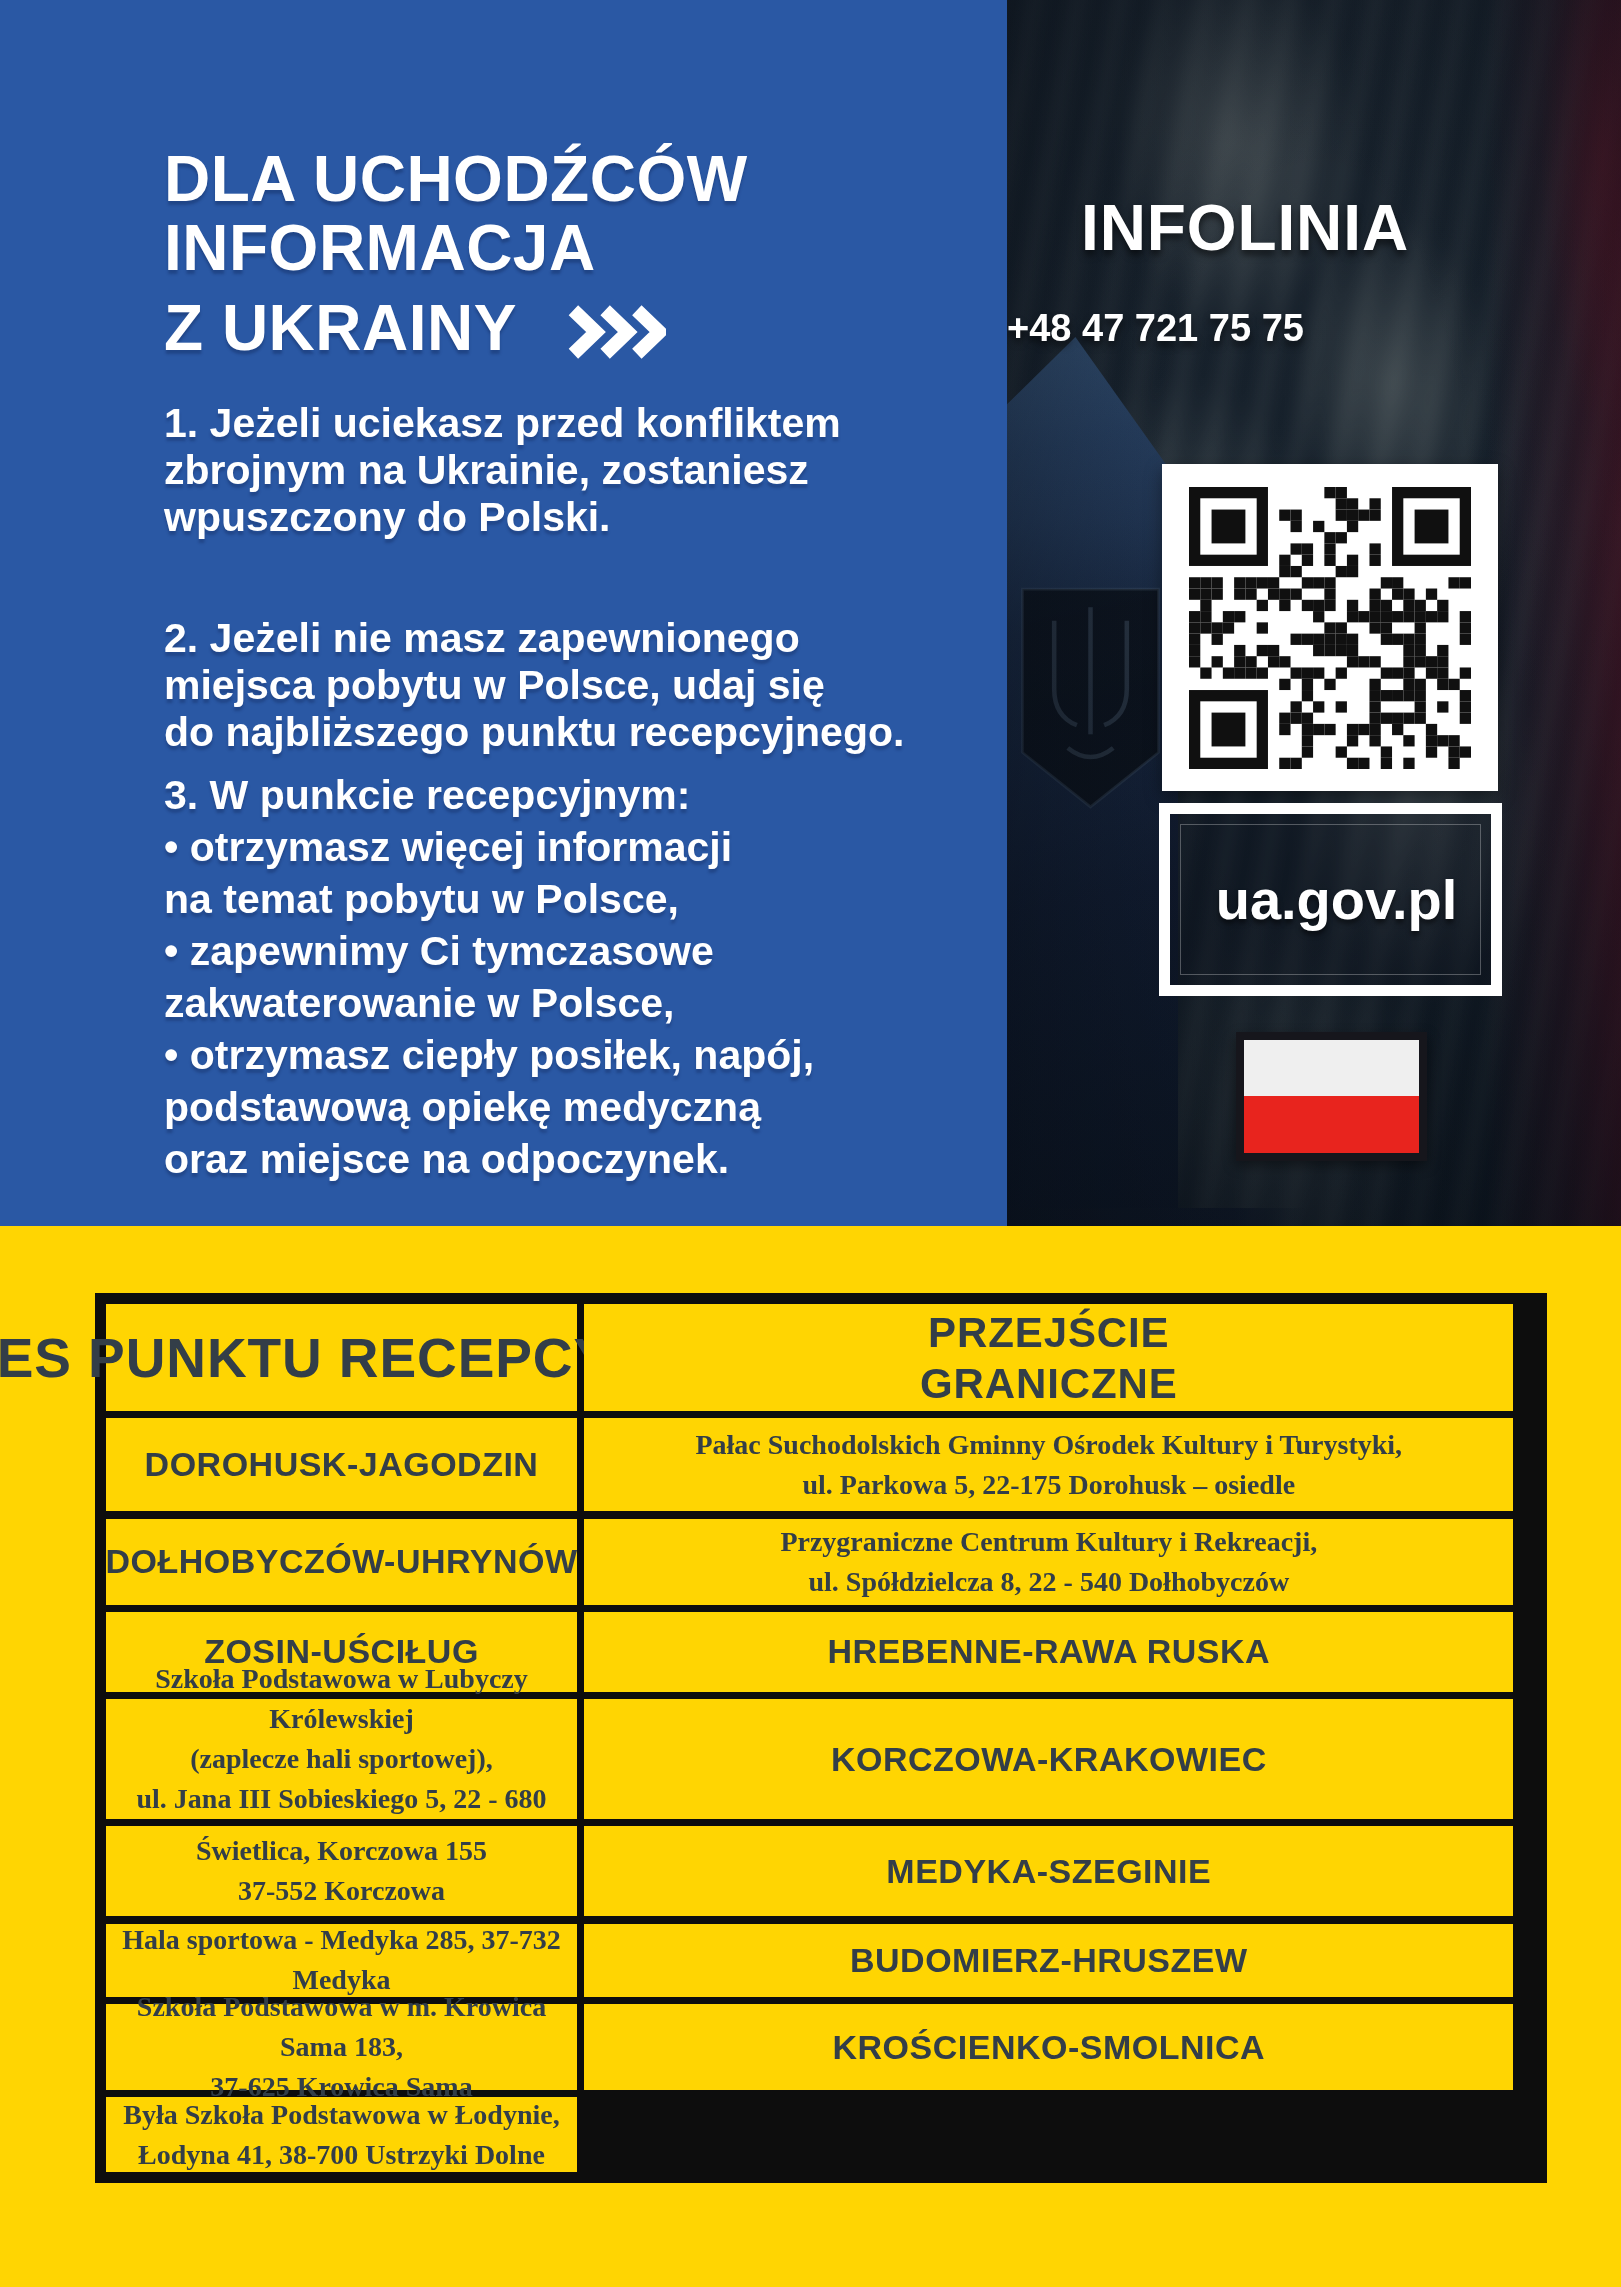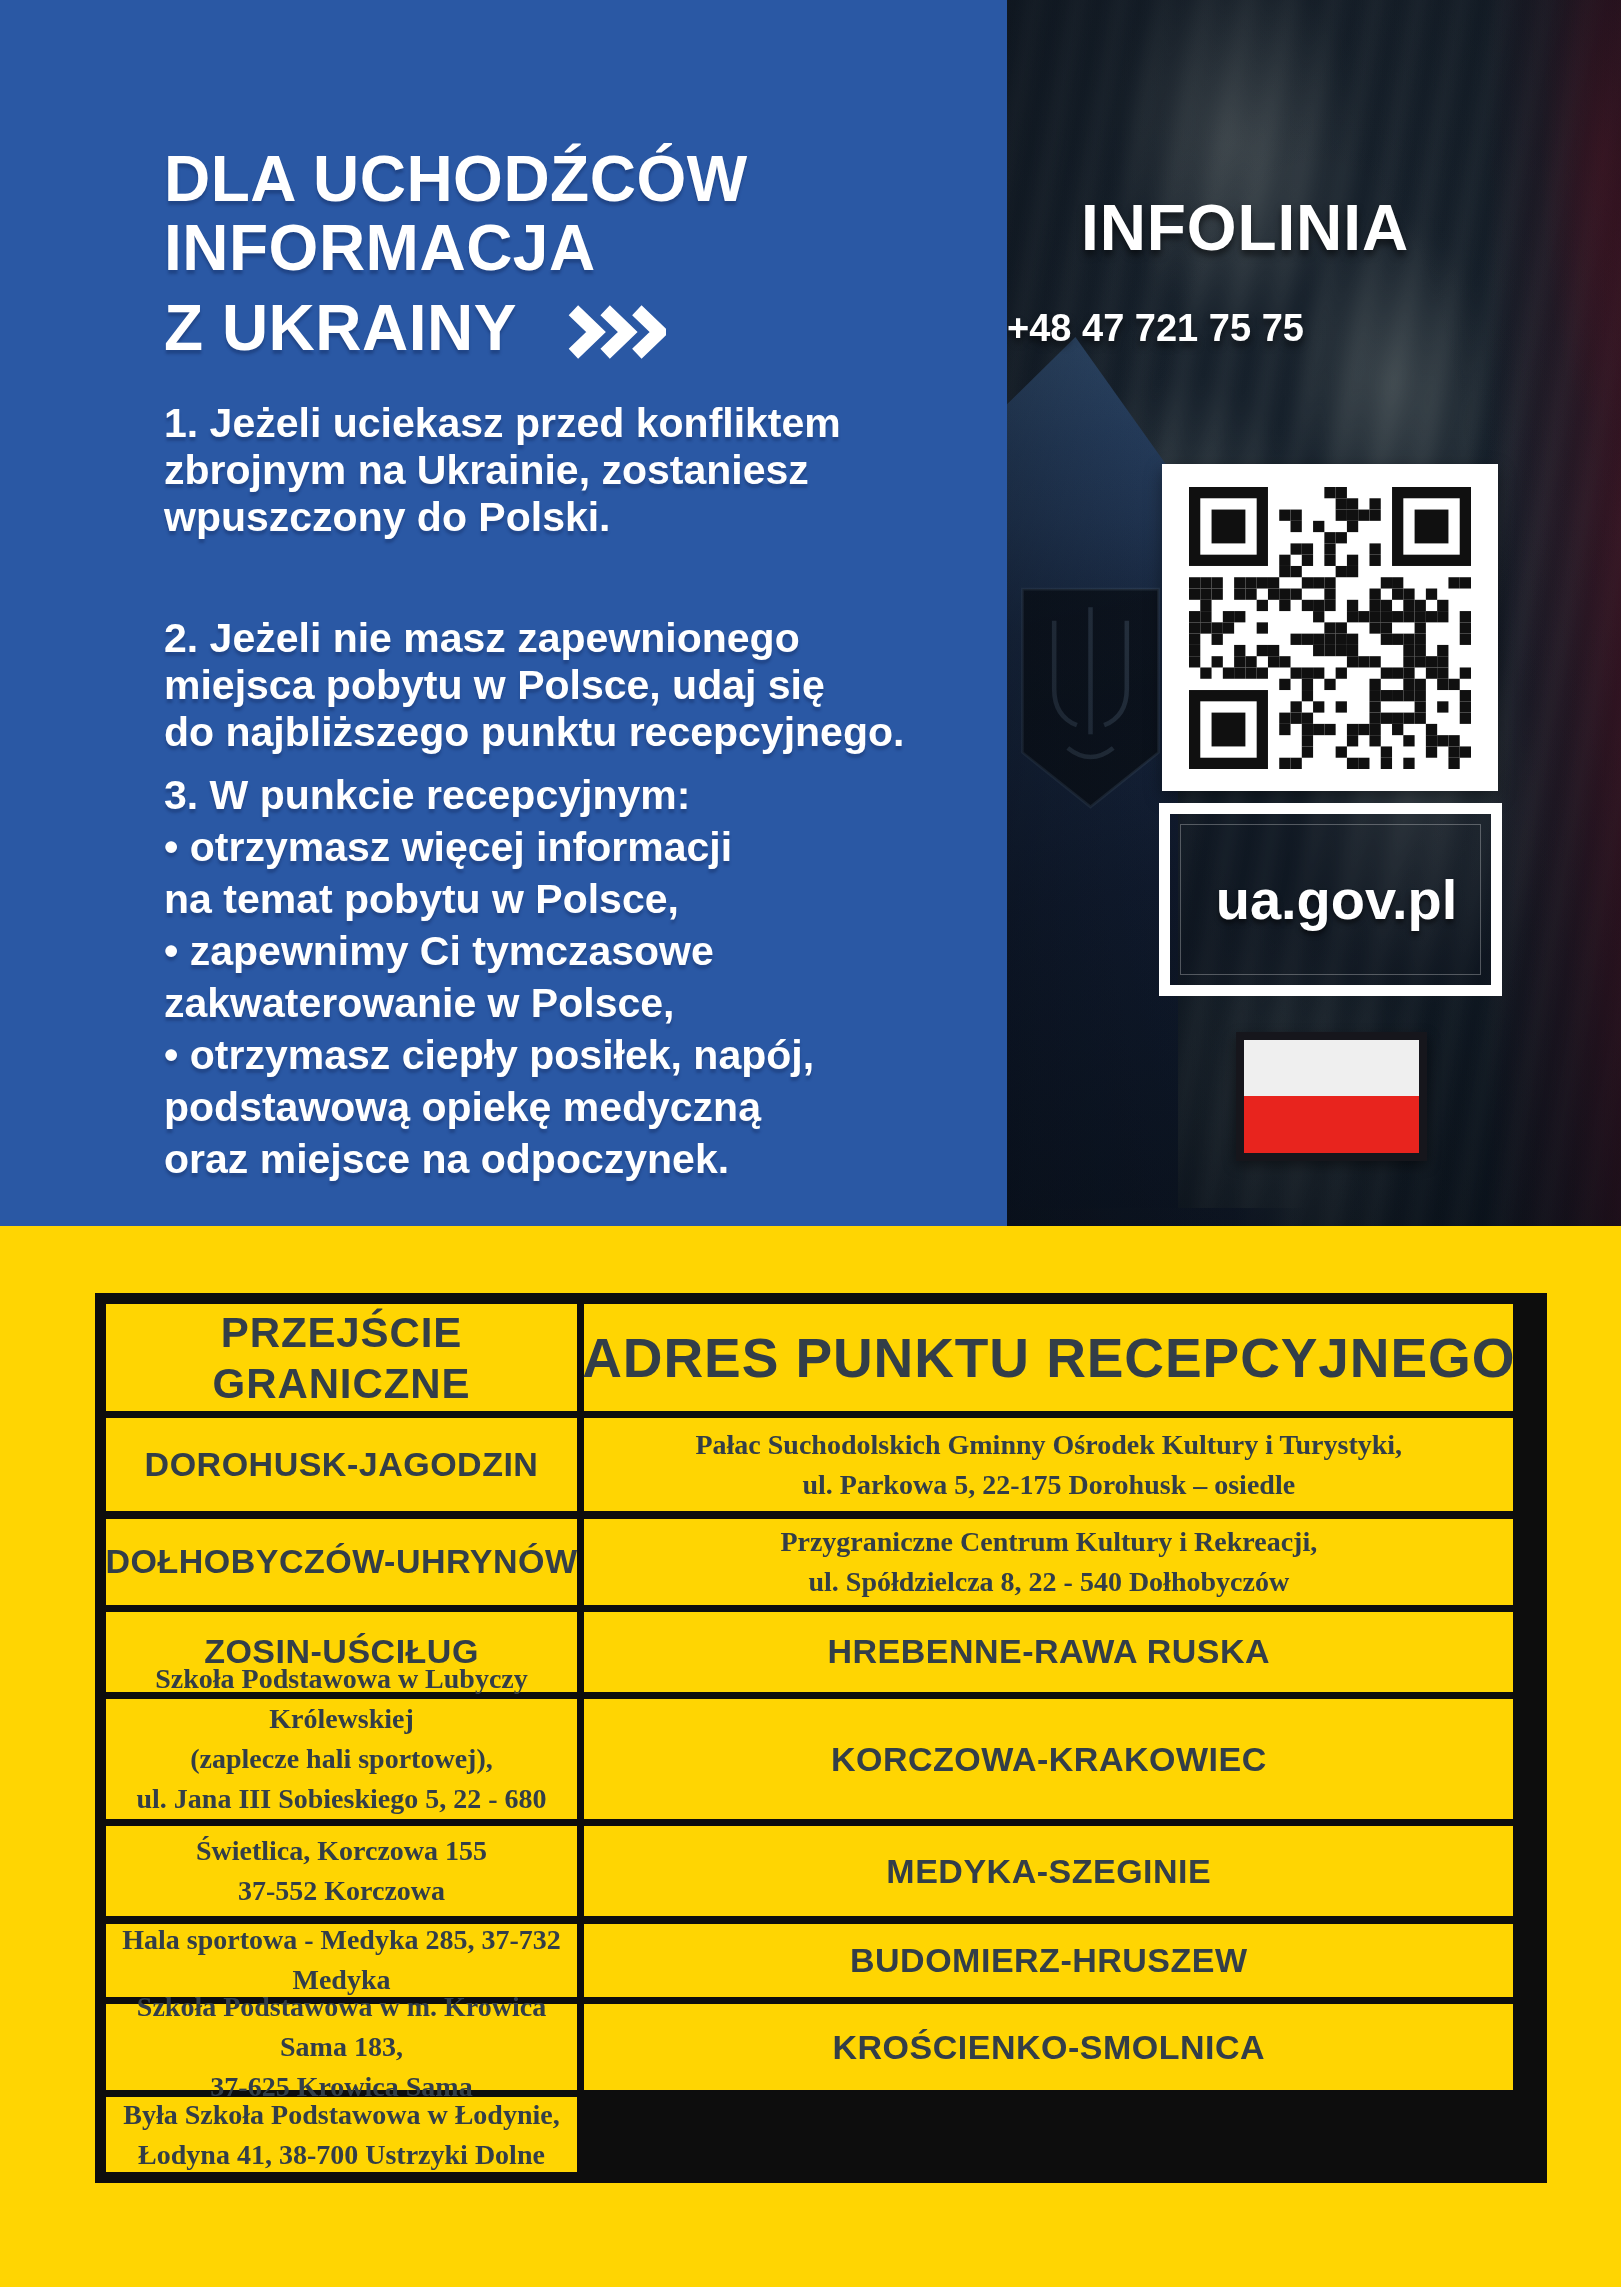--- a/index.html
+++ b/index.html
@@ -364,23 +364,23 @@
       <div class="ua-box">
         <span class="ua-text">ua.gov.pl</span>
       </div>
 
       <div class="flag"></div>
     </div>
   </div>
 
   <div class="bottom">
     <div class="crossing-table">
+      <div class="cell cell-header-right">ADRES PUNKTU RECEPCYJNEGO</div>
       <div class="cell cell-header-left">PRZEJŚCIE
 GRANICZNE</div>
-      <div class="cell cell-header-right">ADRES PUNKTU RECEPCYJNEGO</div>
 
       <div class="cell cell-crossing">DOROHUSK-JAGODZIN</div>
       <div class="cell cell-address">Pałac Suchodolskich Gminny Ośrodek Kultury i Turystyki,
 ul. Parkowa 5, 22-175 Dorohusk – osiedle</div>
 
       <div class="cell cell-crossing">DOŁHOBYCZÓW-UHRYNÓW</div>
       <div class="cell cell-address">Przygraniczne Centrum Kultury i Rekreacji,
 ul. Spółdzielcza 8, 22 - 540 Dołhobyczów</div>
 
       <div class="cell cell-crossing">ZOSIN-UŚCIŁUG</div>

